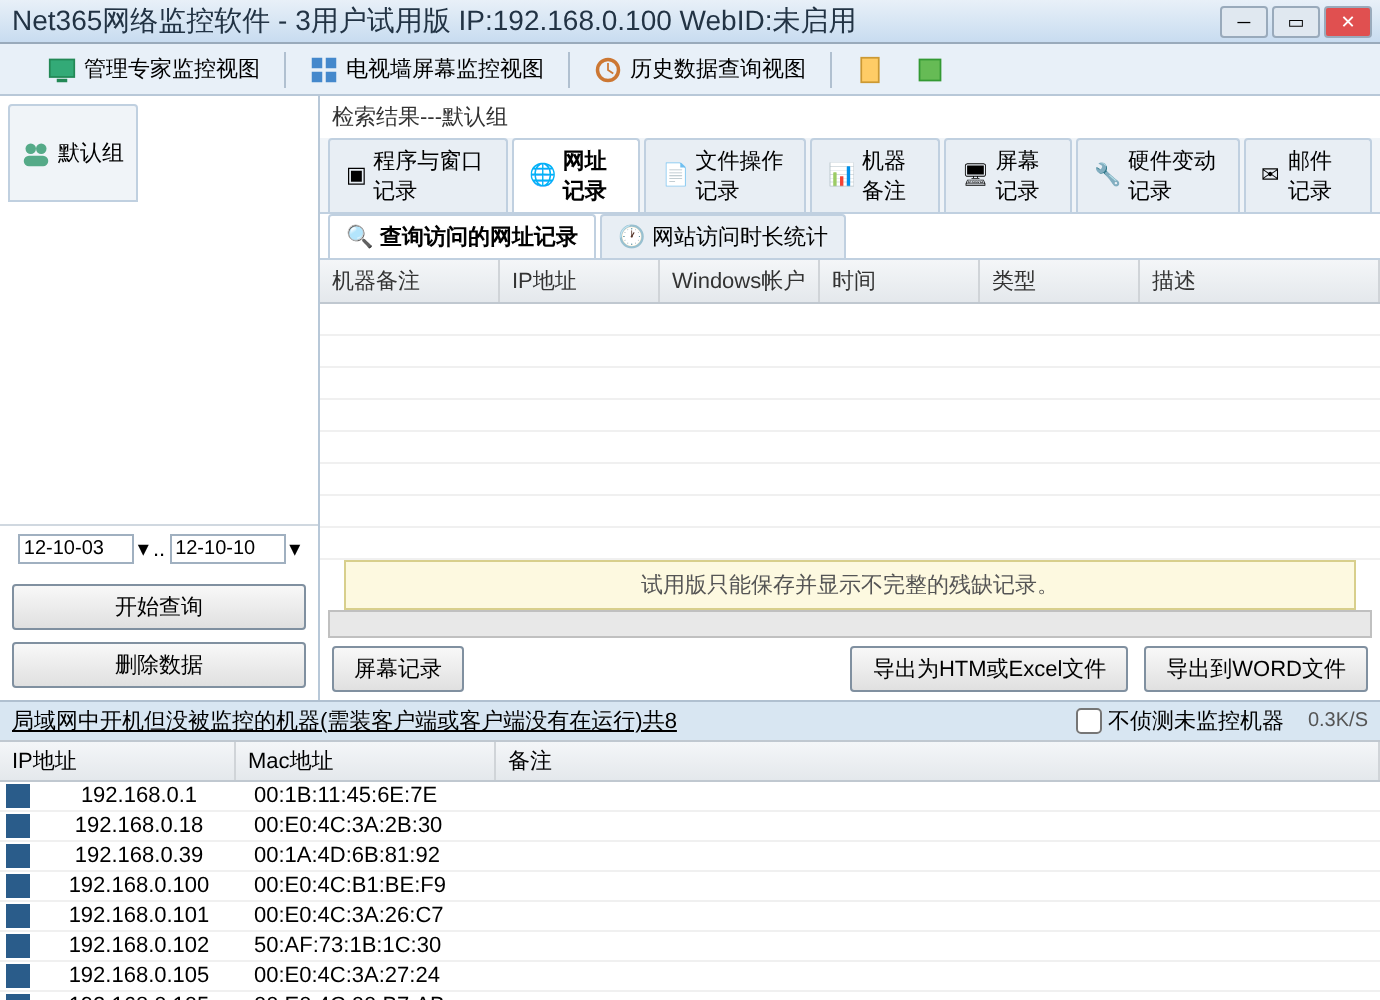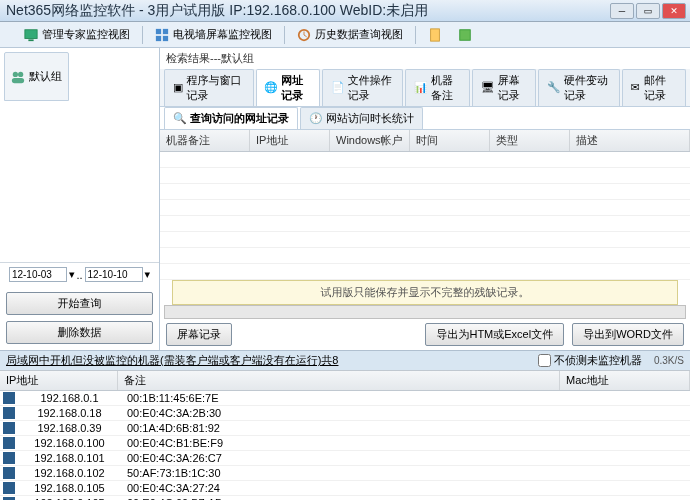--- a/index.html
+++ b/index.html
@@ -206,22 +206,22 @@
   <div class="lower-head">
     <span class="lower-head-text">局域网中开机但没被监控的机器(需装客户端或客户端没有在运行)共8</span>
     <label class="chk">
         <input type="checkbox" style="">
         <span>不侦测未监控机器</span>
       </label>
     <span class="speed">0.3K/S</span>
   </div>
   <div class="lower-grid-head">
     <div class="lh lc1">IP地址</div>
+    <div class="lh lc2">Mac地址</div>
     <div class="lh lc3">备注</div>
-    <div class="lh lc2">Mac地址</div>
   </div>
   <div class="lower-rows" id="lower-rows">
       <div class="lr">
         <span class="ic"></span>
         <span class="c1">192.168.0.1</span>
         <span class="c2">00:1B:11:45:6E:7E</span>
       </div>
       <div class="lr">
         <span class="ic"></span>
         <span class="c1">192.168.0.18</span>

